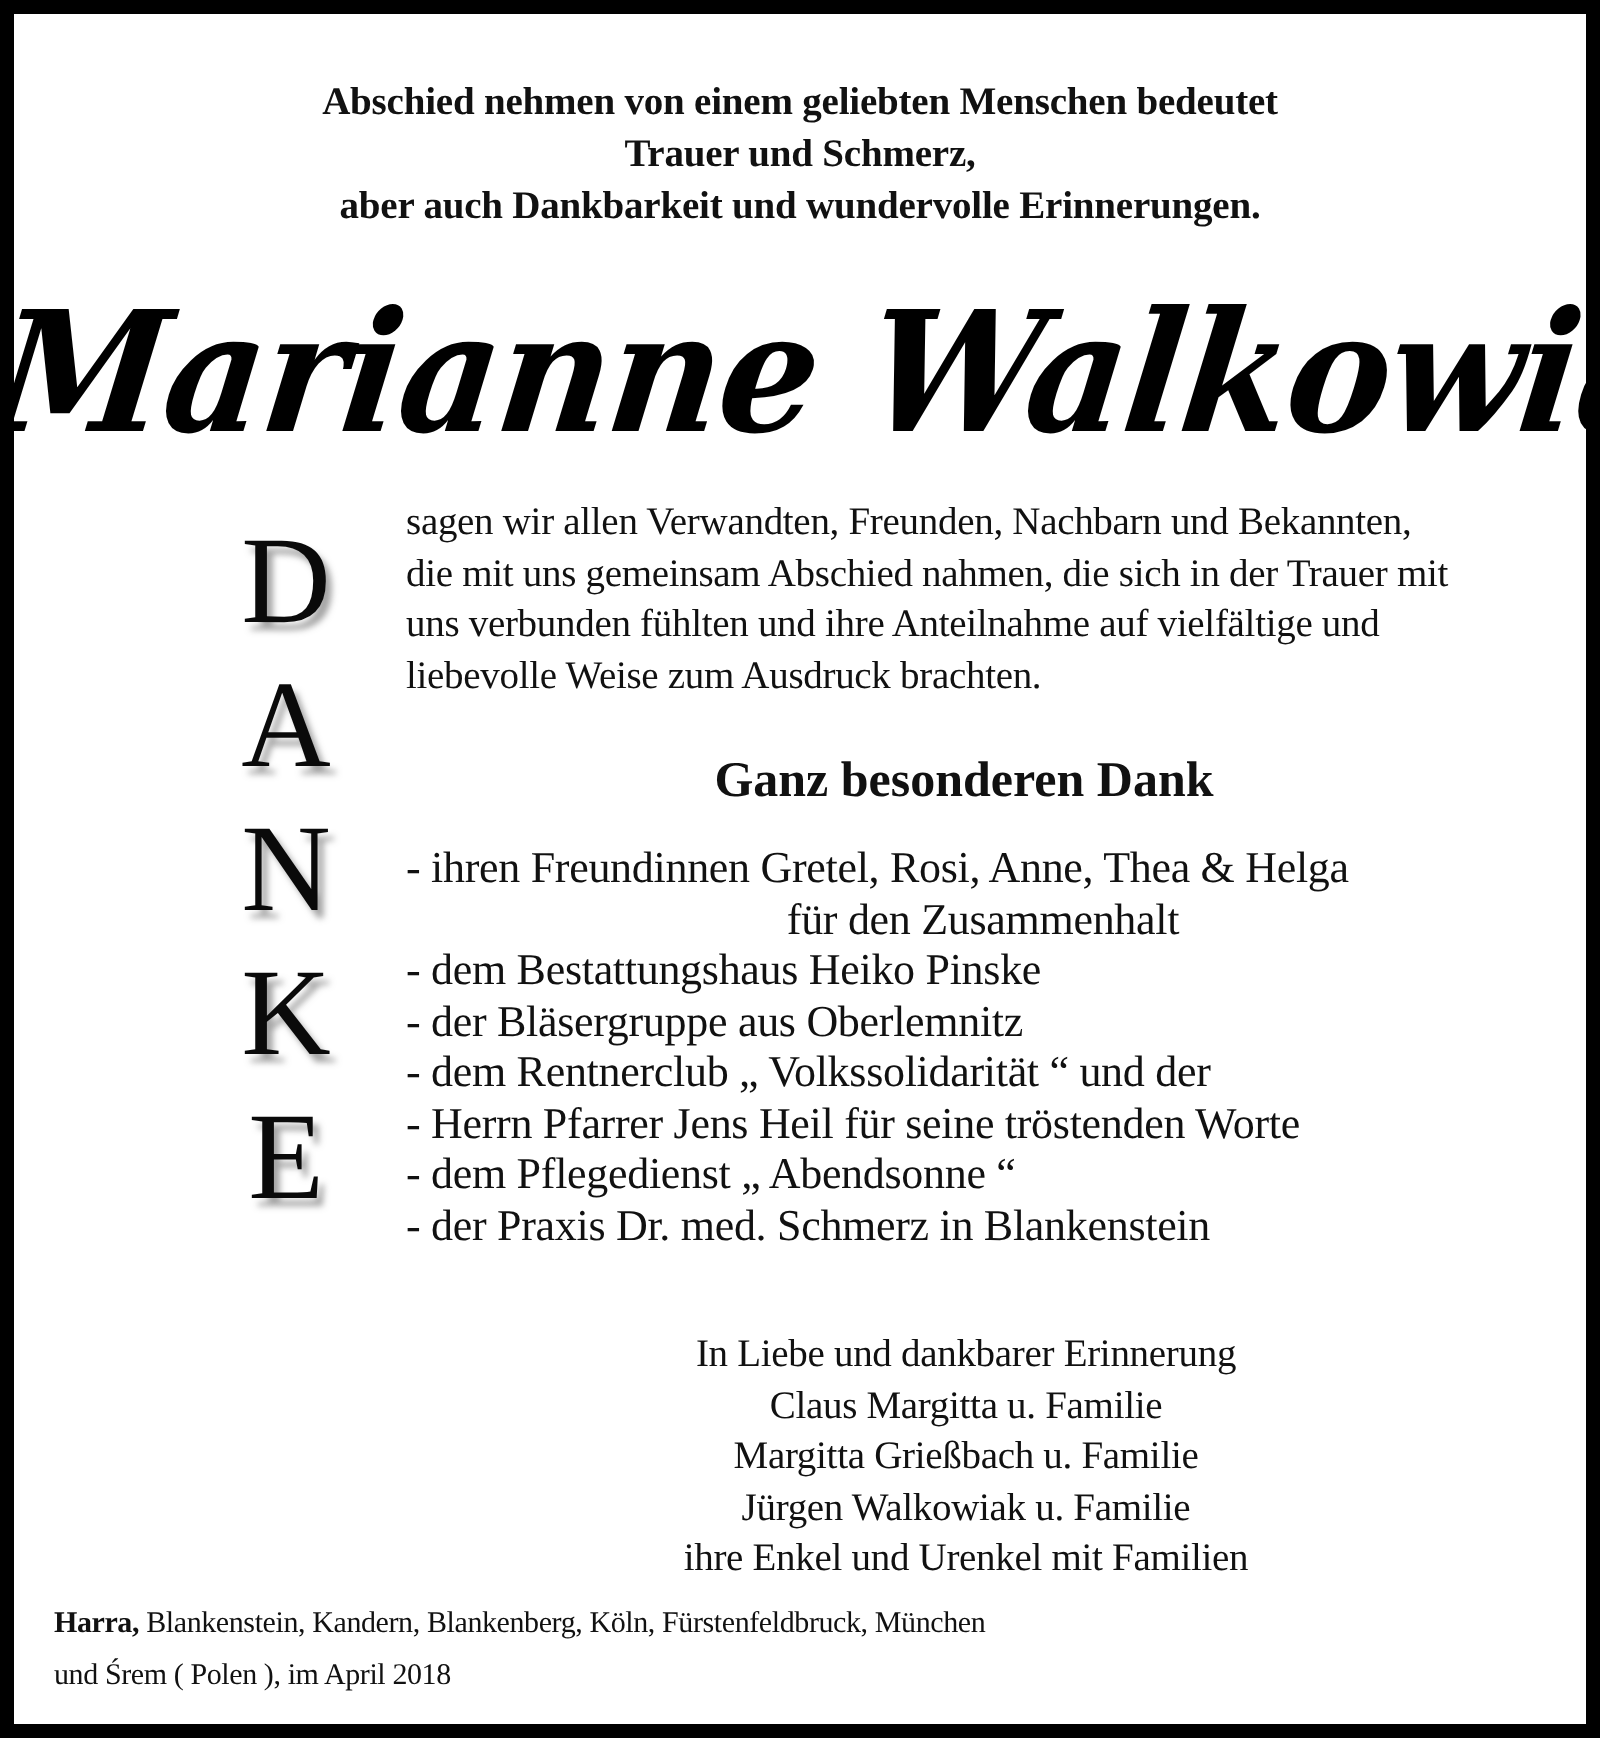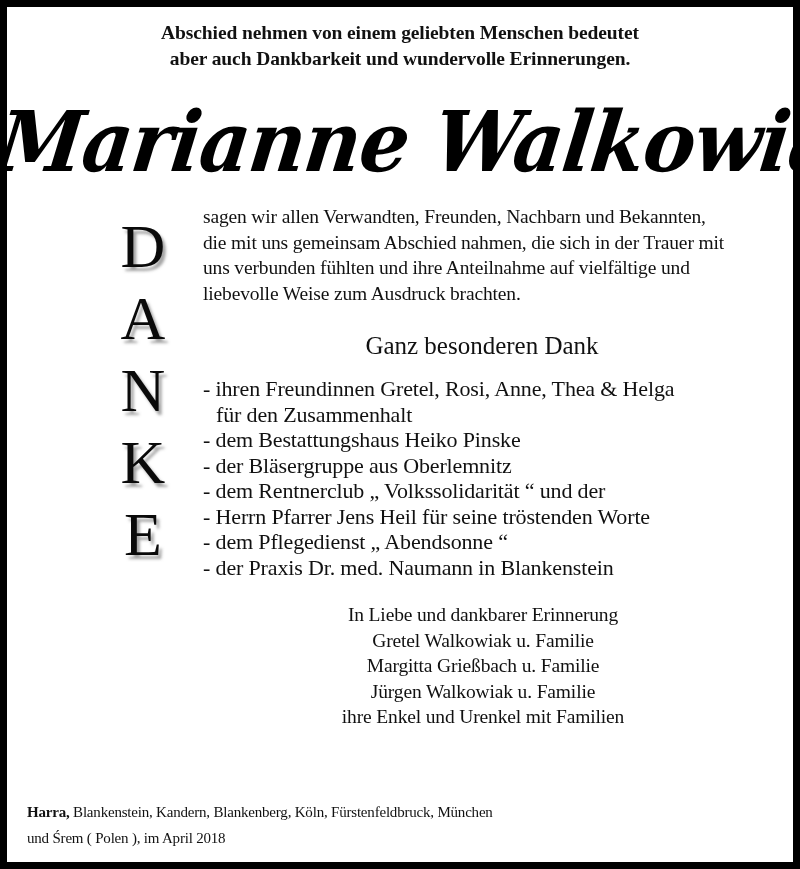--- a/index.html
+++ b/index.html
@@ -31,21 +31,21 @@
     padding: 0;
     position: relative;
   }
 
   
   .verse {
     text-align: center;
     font-weight: bold;
     font-size: 19.5px;
     line-height: 26px;
-    padding-top: 13px;
+    padding-top: 32px;
     letter-spacing: -0.1px;
   }
   .verse .vline { display: block; white-space: nowrap; }
 
   
   .name-wrap {
     text-align: center;
     margin-top: 22px;
     height: 104px;
     overflow: visible;
@@ -98,42 +98,42 @@
   .para {
     font-size: 19.5px;
     line-height: 25.5px;
     text-align: left;
     letter-spacing: -0.15px;
     font-family: Liberation Serif, serif;
   }
   .para .pline { display: block; white-space: nowrap; }
 
   .subhead {
-    font-weight: normal;
+    font-weight: bold;
     font-size: 25px;
     line-height: 32px;
     text-align: center;
     margin-top: 24px;
     margin-bottom: 14px;
     margin-left: -6px;
   }
 
   .thanks {
     font-size: 22px;
     line-height: 25.5px;
     letter-spacing: -0.15px;
   }
   .thanks .tline { display: block; white-space: nowrap; }
-  .thanks .tline.cont { padding-left: 13px; }
+  .thanks .tline.cont { padding-left: 13px; text-align: center; }
 
   .closing {
     text-align: center;
     font-size: 19.5px;
     line-height: 25.5px;
-    margin-top: 22px;
+    margin-top: 40px;
     margin-left: -4px;
     letter-spacing: -0.15px;
   }
   .closing .cline { display: block; white-space: nowrap; }
 
   .places {
     position: absolute;
     left: 20px;
     right: 14px;
     top: 792px;
@@ -146,20 +146,21 @@
   .places .plline { display: block; white-space: nowrap; }
 </style>
 </head>
 <body>
 
 <div class="notice">
   <div class="inner">
 
     <div class="verse">
       <span class="vline">Abschied nehmen von einem geliebten Menschen bedeutet</span>
+      <span class="vline">Trauer und Schmerz,</span>
       <span class="vline">aber auch Dankbarkeit und wundervolle Erinnerungen.</span>
     </div>
 
     <div class="name-wrap">
       <span class="name">Marianne Walkowiak</span>
     </div>
 
     <div class="body-area">
 
       <div class="danke">
@@ -182,26 +183,26 @@
         <div class="subhead">Ganz besonderen Dank</div>
 
         <div class="thanks">
           <span class="tline">- ihren Freundinnen Gretel, Rosi, Anne, Thea &amp; Helga</span>
           <span class="tline cont">für den Zusammenhalt</span>
           <span class="tline">- dem Bestattungshaus Heiko Pinske</span>
           <span class="tline">- der Bläsergruppe aus Oberlemnitz</span>
           <span class="tline">- dem Rentnerclub „ Volkssolidarität “ und der</span>
           <span class="tline">- Herrn Pfarrer Jens Heil für seine tröstenden Worte</span>
           <span class="tline">- dem Pflegedienst „ Abendsonne “</span>
-          <span class="tline">- der Praxis Dr. med. Naumann in Blankenstein</span>
+          <span class="tline">- der Praxis Dr. med. Schmerz in Blankenstein</span>
         </div>
 
         <div class="closing">
           <span class="cline">In Liebe und dankbarer Erinnerung</span>
-          <span class="cline">Gretel Walkowiak u. Familie</span>
+          <span class="cline">Claus Margitta u. Familie</span>
           <span class="cline">Margitta Grießbach u. Familie</span>
           <span class="cline">Jürgen Walkowiak u. Familie</span>
           <span class="cline">ihre Enkel und Urenkel mit Familien</span>
         </div>
 
       </div>
     </div>
 
     <div class="places">
       <span class="plline"><b>Harra,</b><span> Blankenstein, Kandern, Blankenberg, Köln, Fürstenfeldbruck, München</span></span>

